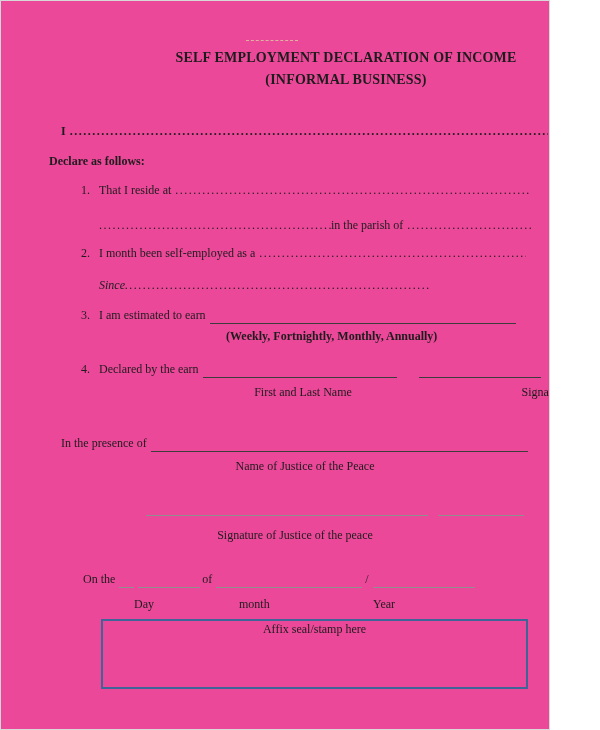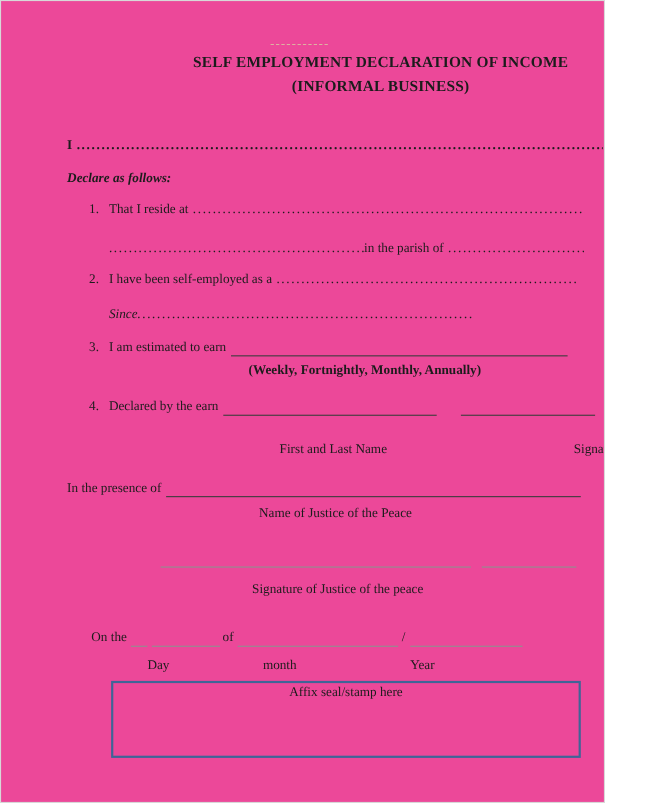--- a/index.html
+++ b/index.html
@@ -43,37 +43,37 @@
   <div class="abs title-block bold center" style="left:90px; top:46px; width:510px; font-size:14px;">
     <div>SELF EMPLOYMENT DECLARATION OF INCOME</div>
     <div>(INFORMAL BUSINESS)</div>
   </div>
 
   <div class="abs row bold" style="left:60px; top:123px; width:487px;">
     <span class="lbl sp">I</span>
     <span class="dots">........................................................................................................................................................................</span>
   </div>
 
-  <div class="abs bold" style="left:60px; top:153px;font-style:italic;">Declare as follows:</div>
+  <div class="abs bold" style="left:48px; top:153px;">Declare as follows:</div>
 
   <div class="abs row" style="left:80px; top:182px; width:450px;">
     <span class="num">1.</span>
     <span class="lbl sp">That I reside at</span>
     <span class="dots">........................................................................................................................................................................</span>
   </div>
 
   <div class="abs row" style="left:98px; top:217px; width:432px;">
     <span class="dots-fixed" style="width:232px;">........................................................................................................................................................................</span>
     <span class="lbl sp">in the parish of</span>
     <span class="dots">........................................................................................................................................................................</span>
   </div>
 
   <div class="abs row" style="left:80px; top:245px; width:445px;">
     <span class="num">2.</span>
-    <span class="lbl sp">I have been self-employed as a</span>
+    <span class="lbl sp">I month been self-employed as a</span>
     <span class="dots">........................................................................................................................................................................</span>
   </div>
 
   <div class="abs row" style="left:98px; top:277px; width:330px;font-style:italic;">
     <span class="lbl">Since</span>
     <span class="dots">........................................................................................................................................................................</span>
   </div>
 
   <div class="abs row" style="left:80px; top:307px; width:435px;">
     <span class="num">3.</span>
@@ -82,38 +82,38 @@
   </div>
   <div class="abs bold" style="left:225px; top:328px;">(Weekly, Fortnightly, Monthly, Annually)</div>
 
   <div class="abs row" style="left:80px; top:361px; width:460px;">
     <span class="num">4.</span>
     <span class="lbl sp">Declared by the earn</span>
     <span class="fill"></span>
     <span class="gap" style="width:22px;"></span>
     <span class="fillw" style="width:122px;"></span>
   </div>
-  <div class="abs row" style="left:208px; top:400px; width:333px; height:16px;gap:32px;">
+  <div class="abs row" style="left:208px; top:384px; width:333px; height:16px;gap:32px;">
     <span class="center" style="flex:0 0 188px;">First and Last Name</span>
     <span class="gap" style="width:22px;"></span>
     <span class="center" style="flex:0 0 123px;">Signature</span>
   </div>
 
   <div class="abs row" style="left:60px; top:435px; width:467px;">
     <span class="lbl sp">In the presence of</span>
     <span class="fill"></span>
   </div>
   <div class="abs center" style="left:4px; top:458px; width:600px;">Name of Justice of the Peace</div>
 
   <div class="abs row" style="left:145px; top:504px; width:378px; height:11px;">
     <span class="fillw-gray" style="width:282px;"></span>
     <span class="gap" style="width:10px;"></span>
     <span class="fill-gray"></span>
   </div>
-  <div class="abs center" style="left:0px; top:527px; width:588px;padding-left:12px;">Signature of Justice of the peace</div>
+  <div class="abs center" style="left:0px; top:527px; width:588px;">Signature of Justice of the peace</div>
 
   <div class="abs row" style="left:82px; top:571px; width:392px;">
     <span class="lbl sp">On the</span>
     <span class="fillw-gray" style="width:15px;"></span>
     <span class="gap" style="width:4px;"></span>
     <span class="fillw-gray" style="width:62px;"></span>
     <span class="lbl sp" style="margin-left:2px;">of</span>
     <span class="fillw-gray" style="width:146px;"></span>
     <span class="lbl sp" style="margin-left:3px;">/</span>
     <span class="fill-gray"></span>

